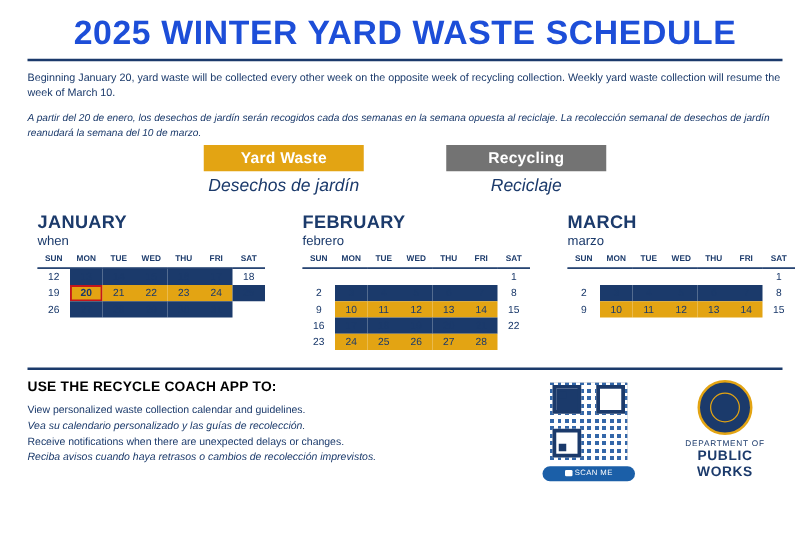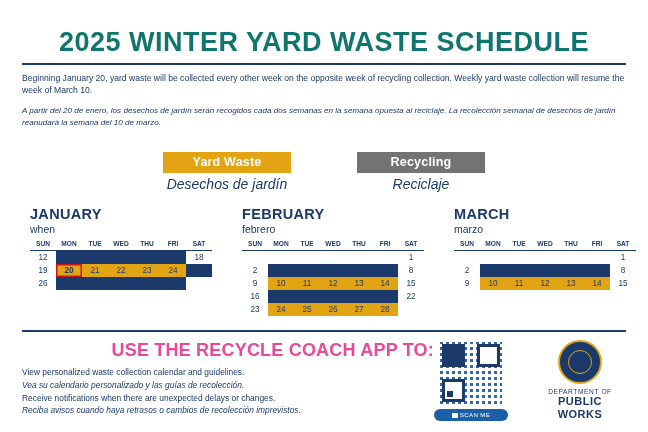--- a/index.html
+++ b/index.html
@@ -9,39 +9,39 @@
     font-family:"Liberation Sans", sans-serif;
     color:#1b3664;
     overflow:hidden;
   }
   .page{position:relative;width:648px;height:432px;}
 
   .title{
     text-align:center;
     font-size:27px;
     font-weight:bold;
-    color:#0f766e;
+    color:#1d4ed8;
     letter-spacing:.5px;
-    margin:27px 0 0 0;
+    margin:11px 0 0 0;
     font-family:"Liberation Sans", sans-serif;
   }
   .rule{
     width:604px;height:2px;background:#1b3a6b;margin:5px auto 0 auto;
   }
   .intro{
     width:604px;margin:7px auto 0 auto;
     font-size:8.6px;line-height:1.45;color:#1b3a6b;
   }
   .intro-es{
     width:604px;margin:8px auto 0 auto;
     font-size:8.1px;line-height:1.45;color:#1b3a6b;font-style:italic;
   }
 
   .legend{
-    display:flex;justify-content:center;gap:44px;margin-top:24px;
+    display:flex;justify-content:center;gap:44px;margin-top:4px;
   }
   .legend-col{width:150px;text-align:center;}
   .legend-chip{
     display:block;width:128px;margin:0 auto;
     padding:3px 0 4px 0;
     font-size:12.5px;font-weight:bold;color:#ffffff;
     letter-spacing:.2px;
   }
   .chip-yard{background:#e3a413;}
   .chip-rec{background:#737373;}
@@ -85,23 +85,22 @@
 
   .bottom-rule{
     width:604px;height:2px;background:#1b3a6b;margin:12px auto 0 auto;
   }
 
   .bottom{
     display:flex;width:604px;margin:8px auto 0 auto;
   }
   .bottom-left{flex:1;}
   .app-title{
-    font-size:18px;font-weight:bold;color:#ec4899;letter-spacing:.2px;
+    font-size:11px;font-weight:bold;color:#000000;letter-spacing:.2px;
     margin-bottom:5px;
-    text-align:right;
   }
   .app-line{font-size:8.4px;color:#1b3a6b;line-height:1.5;}
   .app-line.it{font-style:italic;}
 
   .qr-wrap{width:74px;margin-right:26px;text-align:center;}
   .qr{
     width:62px;height:62px;margin:0 auto;
     background:
       repeating-linear-gradient(90deg,#1b3a6b 0 3px,#fff 3px 6px),
       repeating-linear-gradient(0deg,#1b3a6b 0 3px,#fff 3px 6px);

